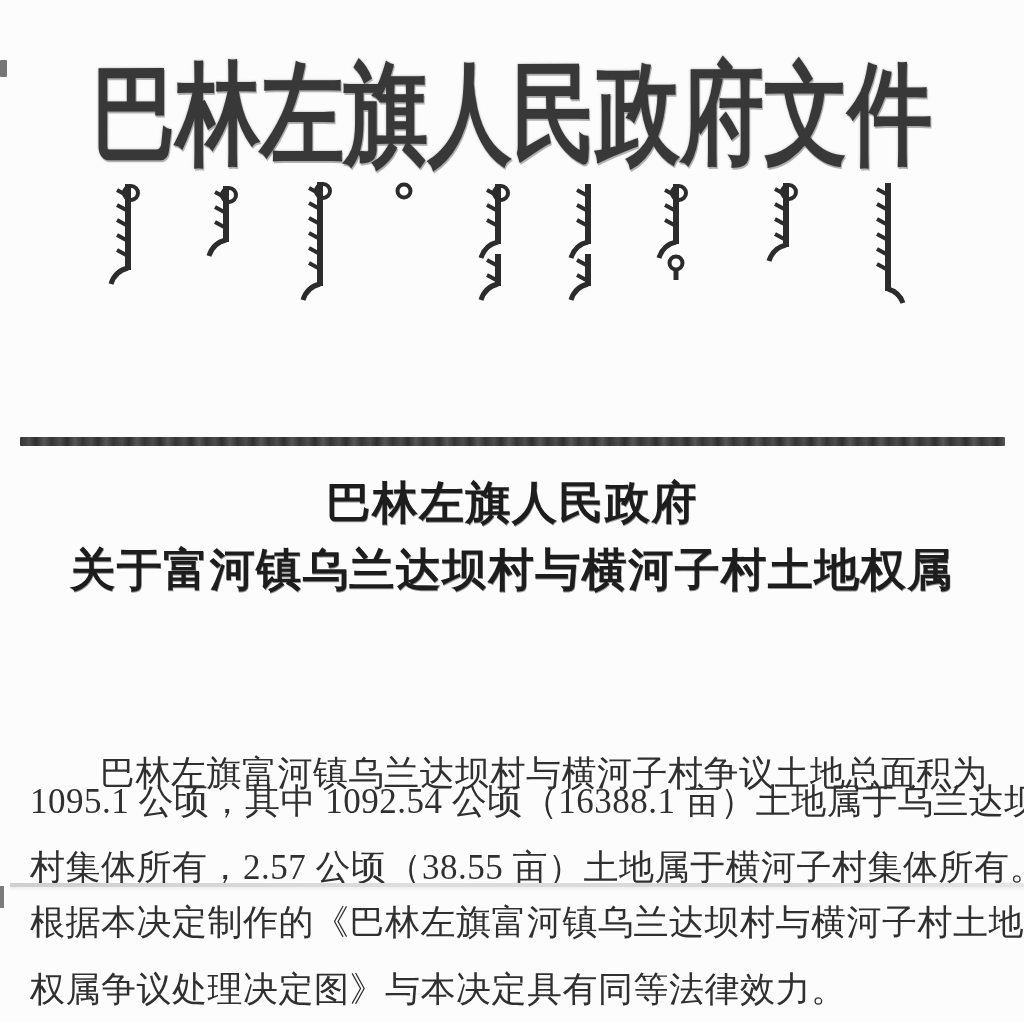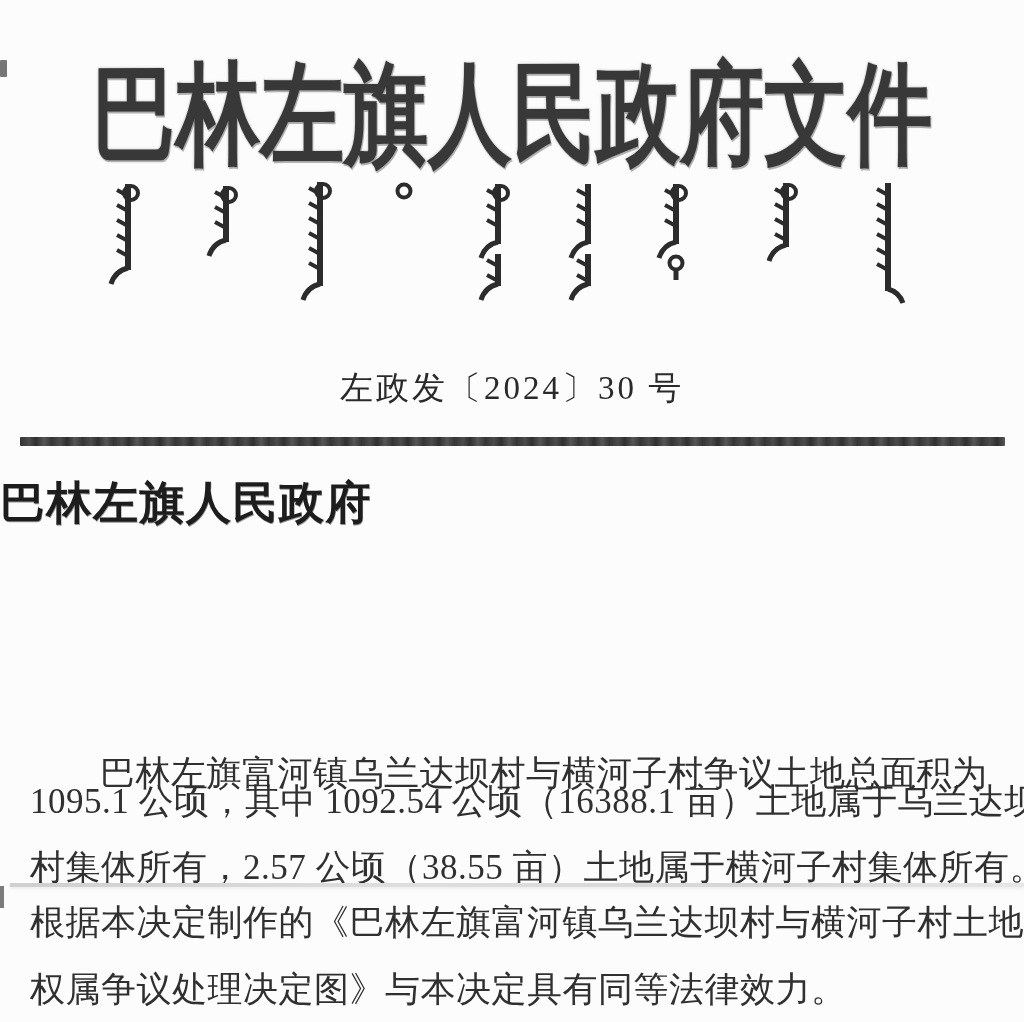--- a/index.html
+++ b/index.html
@@ -48,20 +48,21 @@
     position: absolute;
     top: 437px; left: 20px;
     width: 985px; height: 9px;
     background: repeating-linear-gradient(90deg,
       #343434 0px, #4c4c4c 9px, #2f2f2f 16px, #565656 24px, #383838 31px);
     border-radius: 1px;
   }
   .doc-title {
     position: absolute;
     top: 470px; left: 0; width: 1024px;
+    text-align: center;
     font-family: "Liberation Serif", "DejaVu Serif", serif;
     font-weight: 700;
     font-size: 45px;
     line-height: 67px;
     letter-spacing: 1.5px;
     color: #1d1d1d;
     text-shadow: 0.5px 0.5px 0 rgba(40,40,40,.5);
   }
   .body-line {
     position: absolute;
@@ -167,26 +168,26 @@
       <path d="M 888 183 V 291" stroke="#2c2c2c" stroke-width="6"></path>
       <path d="M 877 189 l 11 6" stroke="#2c2c2c" stroke-width="4"></path>
       <path d="M 877 204 l 11 6" stroke="#2c2c2c" stroke-width="4"></path>
       <path d="M 877 219 l 11 6" stroke="#2c2c2c" stroke-width="4"></path>
       <path d="M 877 234 l 11 6" stroke="#2c2c2c" stroke-width="4"></path>
       <path d="M 877 249 l 11 6" stroke="#2c2c2c" stroke-width="4"></path>
       <path d="M 877 264 l 11 6" stroke="#2c2c2c" stroke-width="4"></path>
       <path d="M 888 289 q 11 3 15 14" fill="none" stroke="#2c2c2c" stroke-width="5"></path>
     </svg>
 
-  <div class="docnum">左政发〔2024〕30 号</div>
 
   <div class="rule"></div>
 
   <div class="doc-title">
     <div>巴林左旗人民政府</div>
+    <div>关于富河镇乌兰达坝村与横河子村土地权属</div>
   </div>
 
   <p class="body-line indent l1">巴林左旗富河镇乌兰达坝村与横河子村争议土地总面积为</p>
   <p class="body-line l2">1095.1 公顷，其中 1092.54 公顷（16388.1 亩）土地属于乌兰达坝</p>
   <p class="body-line l3">村集体所有，2.57 公顷（38.55 亩）土地属于横河子村集体所有。</p>
 
   <div class="seam"></div>
   <div class="smudge-b"></div>
 
   <p class="body-line l5">权属争议处理决定图》与本决定具有同等法律效力。</p>

